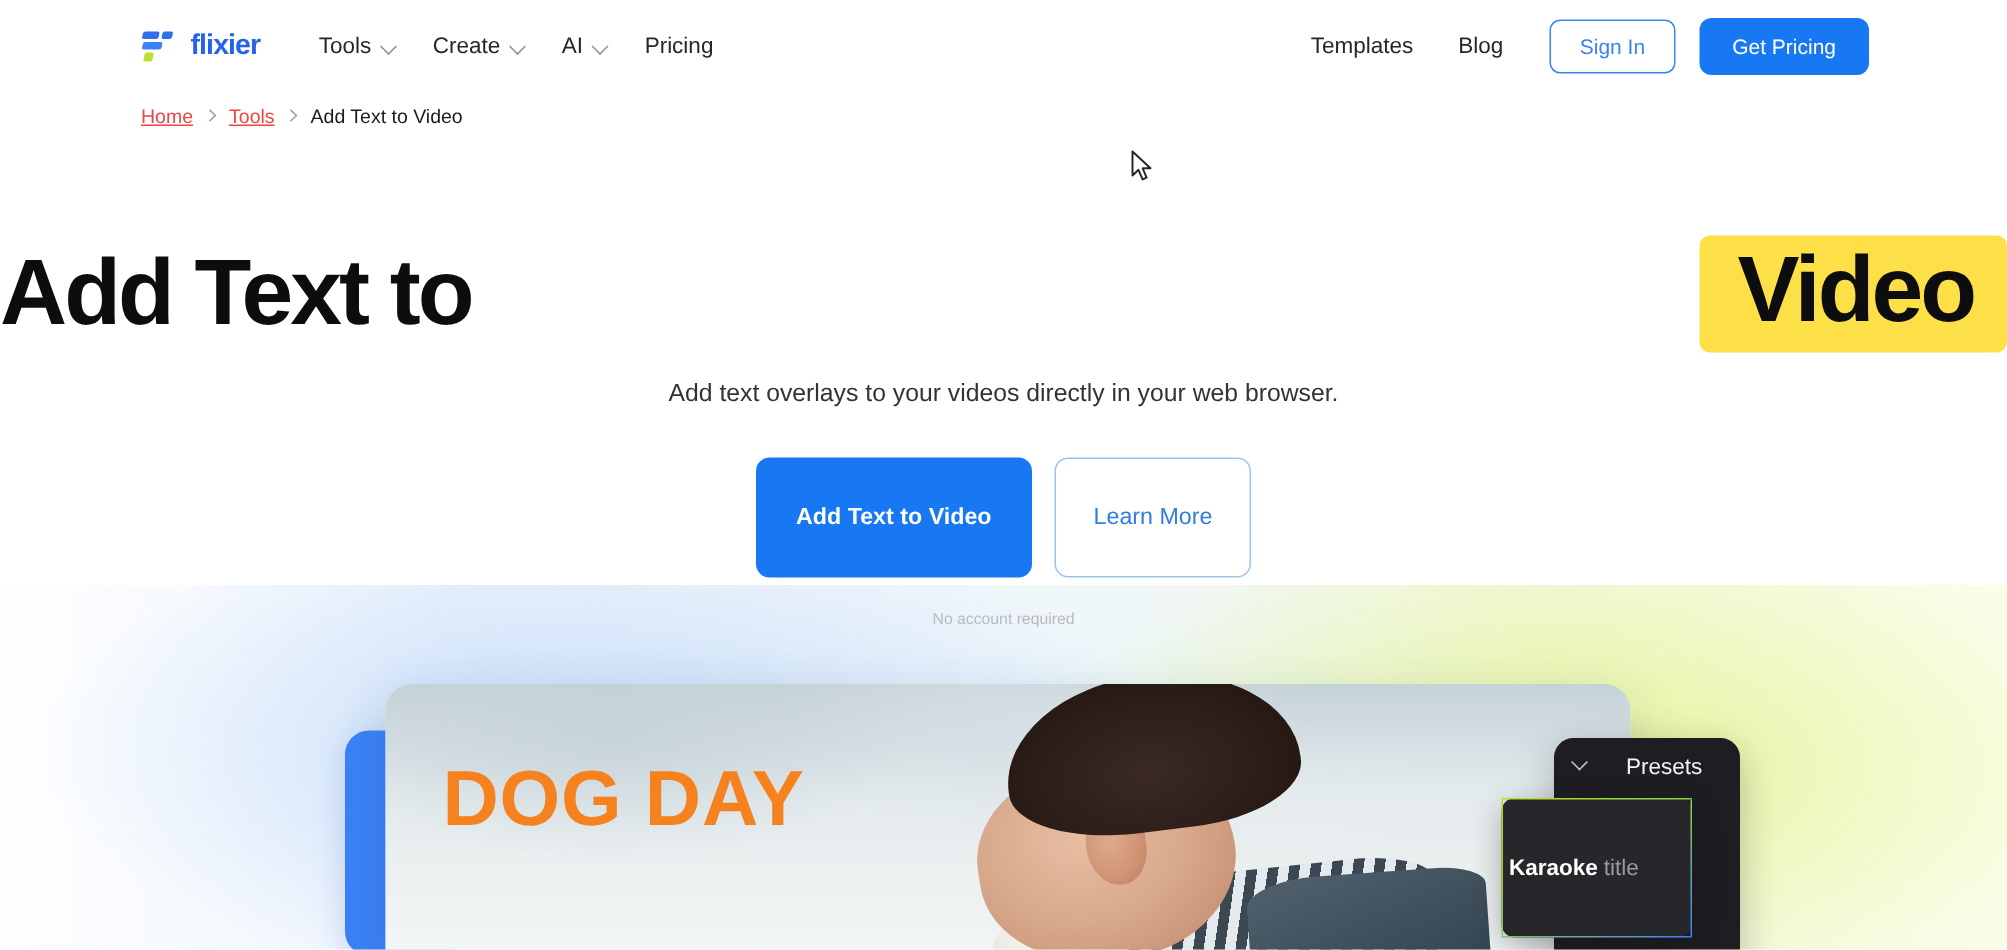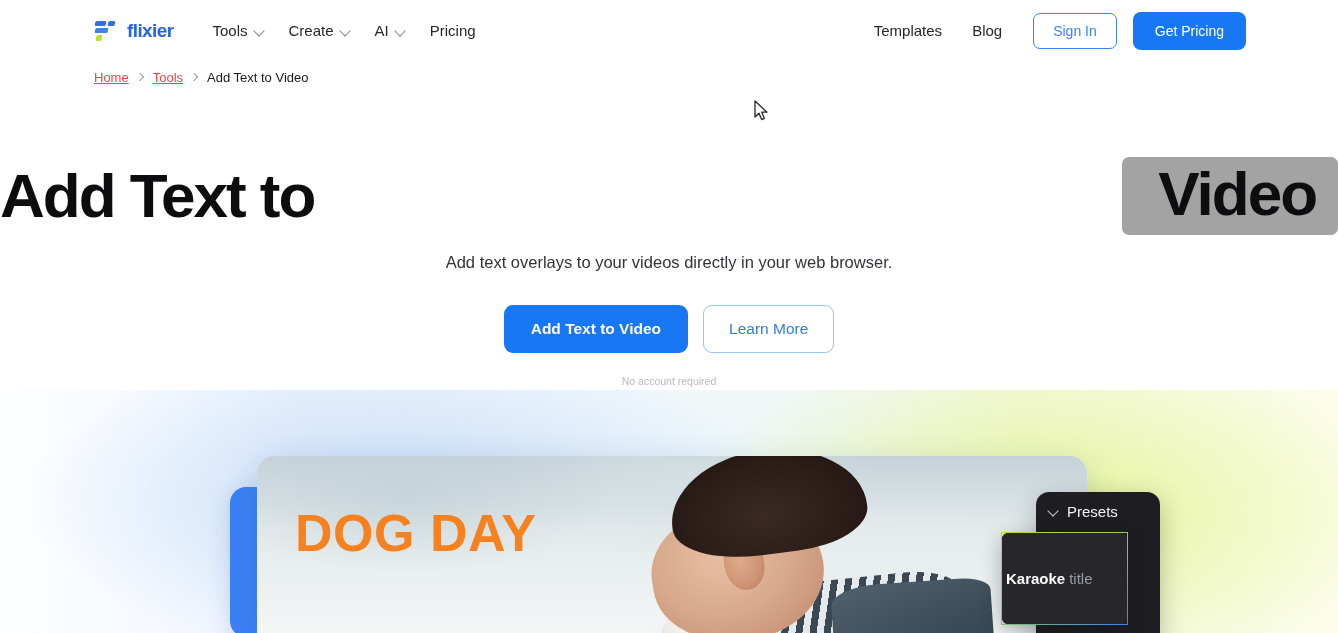--- a/index.html
+++ b/index.html
@@ -175,23 +175,23 @@
     letter-spacing: -2px;
     line-height: 1.04;
     color: #0d0d10;
     display: flex;
     justify-content: space-between;
     align-items: center;
     gap: 0;
   }
   .hero-title .plain { padding-right: 18px; }
   .hero-title .mark {
-    background: #a3a3a3;
+    background: #fde047;
     border-radius: 7px;
-    padding: 6px 22px 10px 36px;
+    padding: 6px 22px 10px 25px;
     display: inline-block;
     line-height: 1;
   }
 
   .hero-sub {
     margin-top: 18px;
     font-size: 16.5px;
     color: #32323a;
     font-weight: 400;
   }
@@ -215,21 +215,21 @@
     font-family: inherit;
   }
 
   .btn-secondary {
     background: #ffffff;
     color: #2f7de1;
     border: 1px solid #9cc3ef;
     border-radius: 9px;
     font-size: 15.5px;
     font-weight: 500;
-    padding: 14px 25px;
+    padding: 30px 25px;
     cursor: pointer;
     font-family: inherit;
   }
 
   .no-account {
     margin-top: 22px;
     font-size: 10.5px;
     color: #b9b9c2;
   }
 
@@ -383,22 +383,22 @@
     top: 40px;
     width: 124px;
     height: 160px;
     background: #1e1e22;
     border-radius: 13px;
     z-index: 20;
     box-shadow: 0 8px 26px rgba(15,15,25,0.26);
   }
   .presets-head {
     display: flex;
-    align-items: center;
-    gap: 7px;
+    align-items: flex-start;
+    gap: 24px;
     padding: 11px 12px 0 12px;
   }
   .presets-chev {
     width: 12px; height: 12px;
     position: relative;
     flex: none;
   }
   .presets-chev::before {
     content: "";
     position: absolute;

